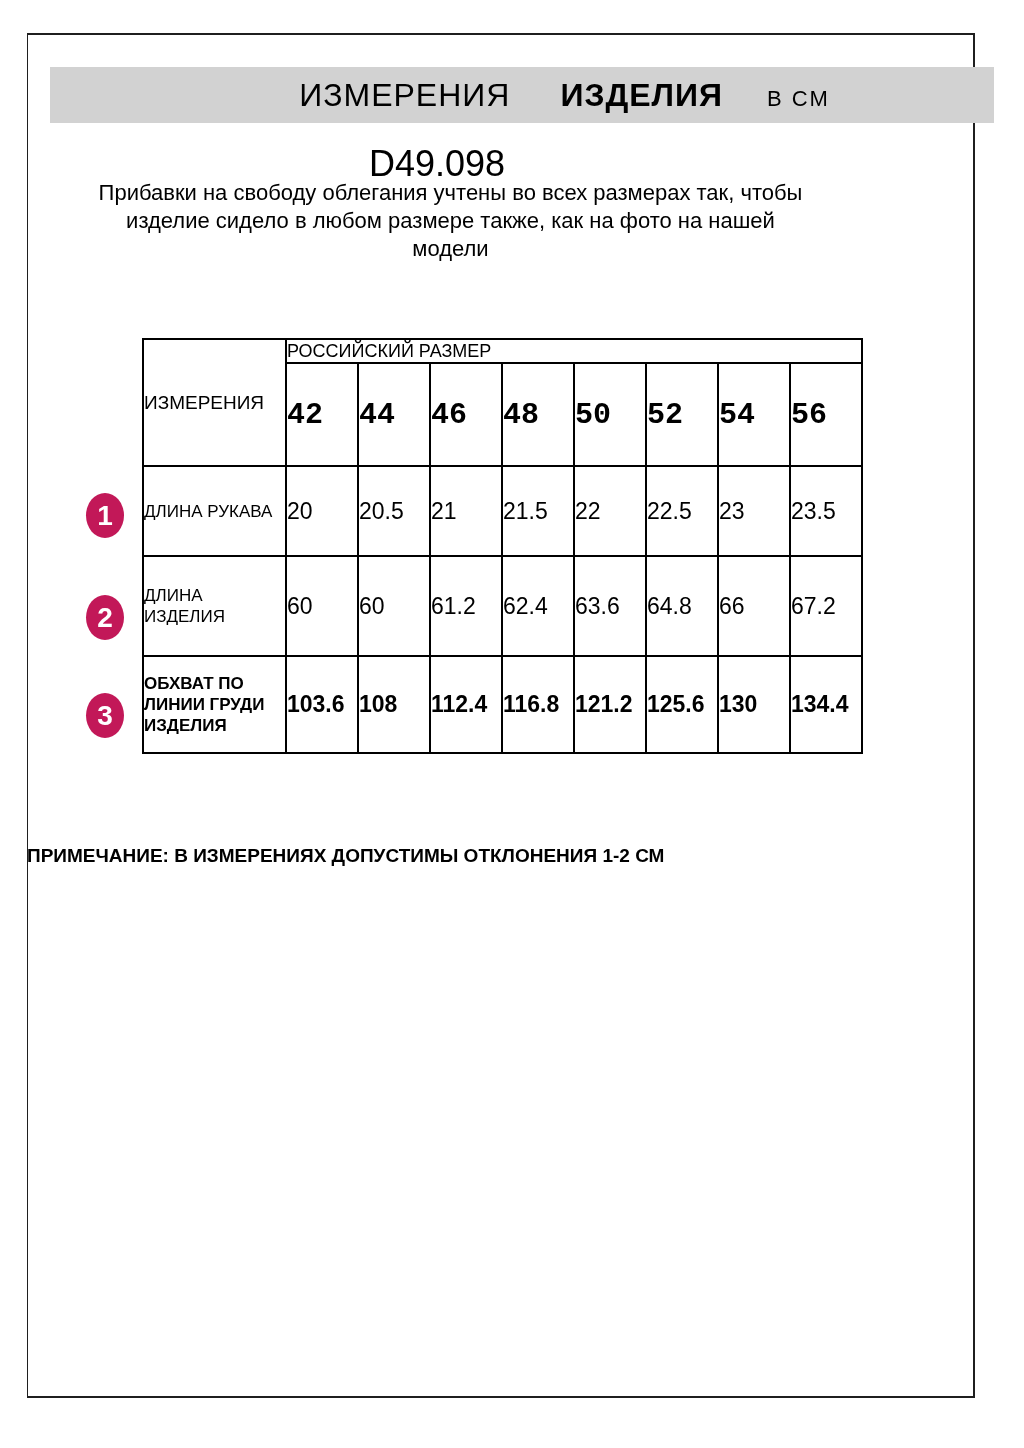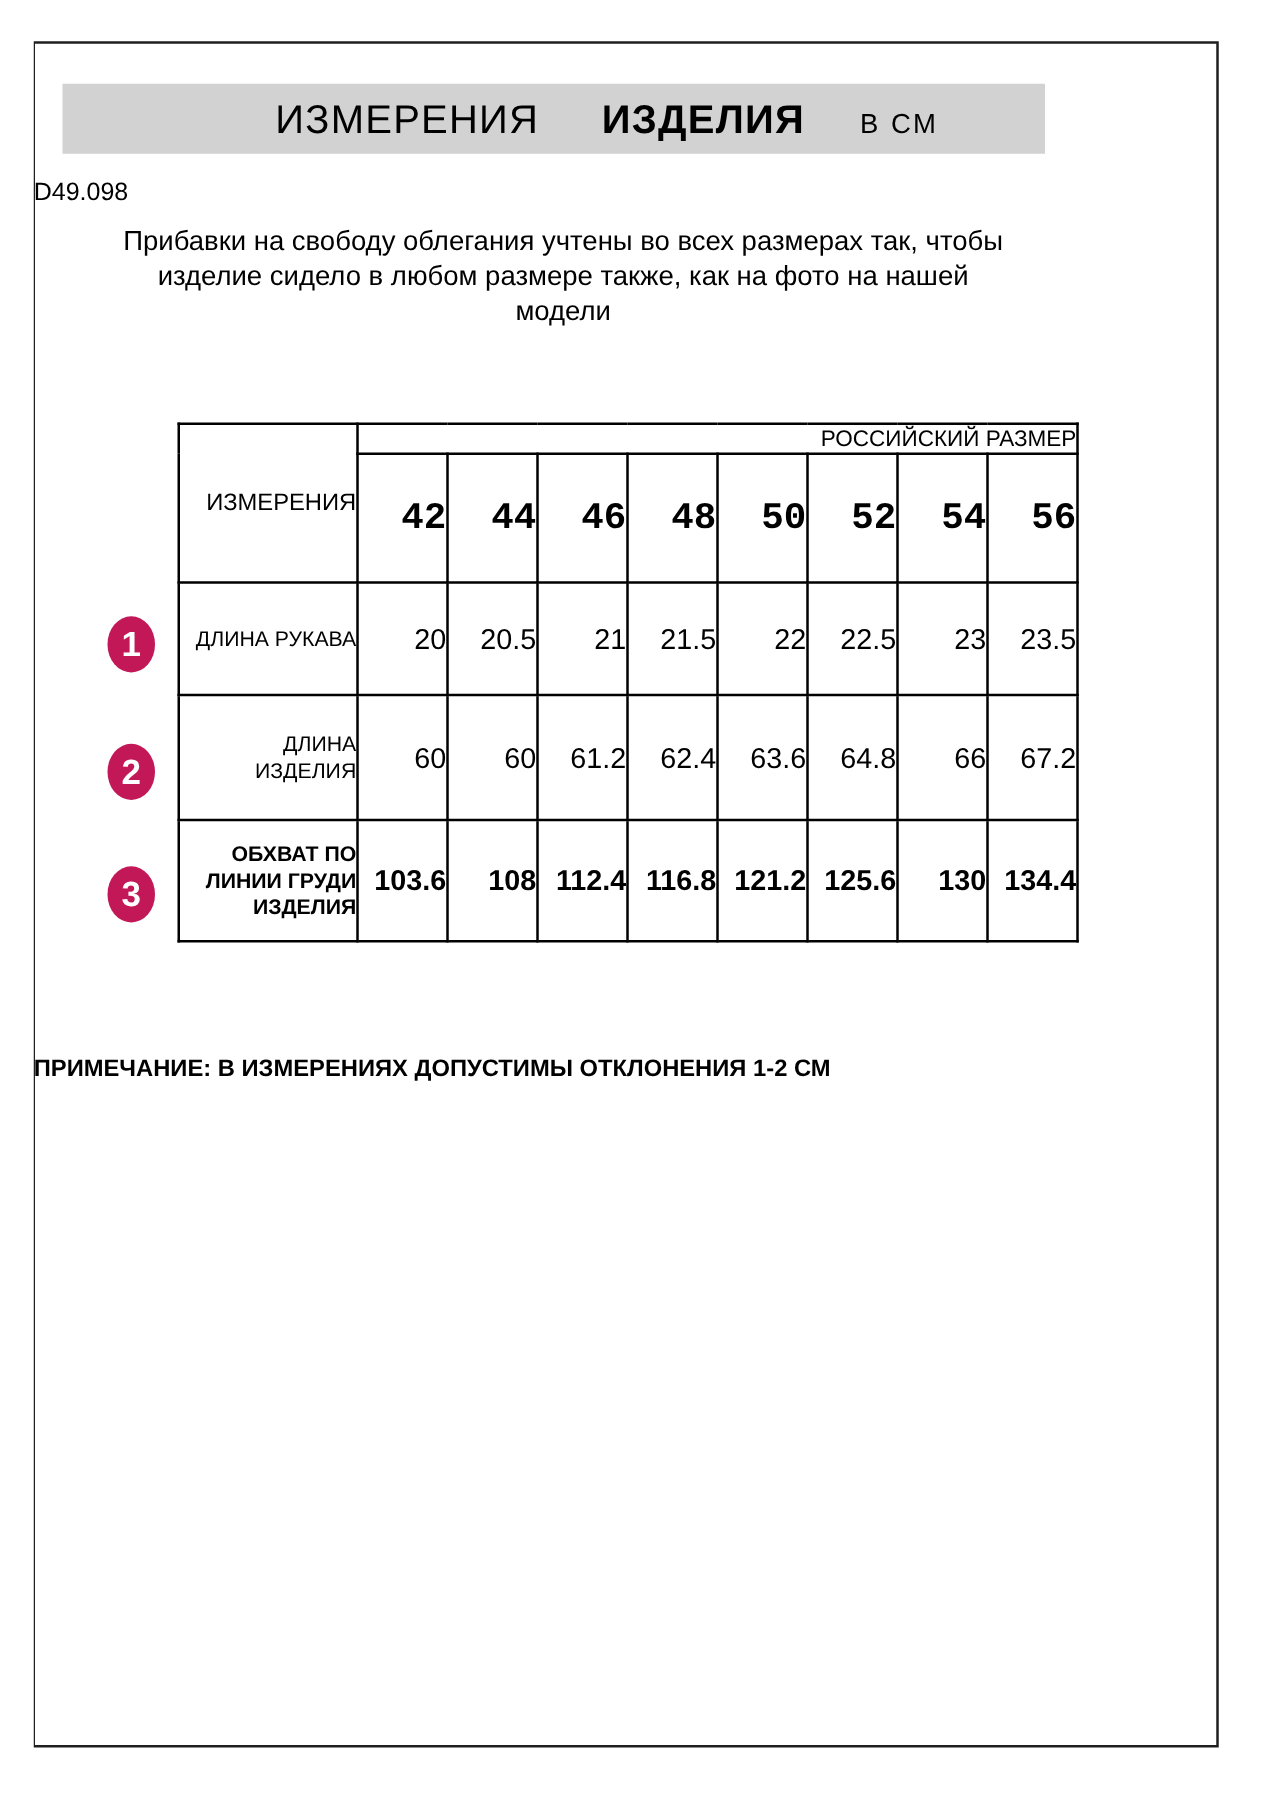--- a/index.html
+++ b/index.html
@@ -15,45 +15,45 @@
 
   
   .frame {
     position: absolute; left: 27px; top: 33px; width: 948px; height: 1365px;
     border-style: solid; border-color: #1f1f1f;
     border-width: 2px 2px 2px 1px;
   }
 
   
   .banner {
-    position: absolute; left: 50px; top: 67px; width: 786px; height: 56px;
+    position: absolute; left: 50px; top: 67px; width: 944px; height: 56px;
     line-height: 56px; text-align: center; white-space: nowrap;
   }
   .banner-text { display: inline-block; padding-left: 85px; }
   .t1 { font-size: 32px; font-weight: 400; letter-spacing: 1px; }
   .t2 { font-size: 32px; font-weight: 700; letter-spacing: 1px; margin-left: 50px; }
   .t3 { font-size: 22px; font-weight: 400; letter-spacing: 2px; margin-left: 44px; }
 
   .code {
     position: absolute; left: 27px; top: 143px; width: 820px;
-    text-align: left; font-size: 20px; font-weight: 400;
+    text-align: center; font-size: 36px; font-weight: 400;
   }
   .desc {
     position: absolute; left: 27px; top: 179px; width: 847px;
     text-align: center; font-size: 22px; line-height: 28px;
   }
   .desc .dline { display: block; }
 
   
   .size-table {
     position: absolute; left: 142px; top: 338px;
     border-collapse: collapse; table-layout: fixed;
   }
   .size-table td {
-    border: 2px solid #000; text-align: right; vertical-align: middle;
+    border: 2px solid #000; text-align: left; vertical-align: middle;
     padding: 0; overflow: hidden;
   }
   .col-label { width: 143px; }
   .col-size  { width: 72px; }
   .r-group td { height: 24px; }
   .group  { font-size: 18px; }
   .corner { font-size: 19px; }
   .r-sizes td { height: 103px; font-size: 30px; font-weight: 700; font-family: Liberation Mono, monospace; }
   .r1 td { height: 90px; }
   .r2 td { height: 100px; margin-top: 17px; }

